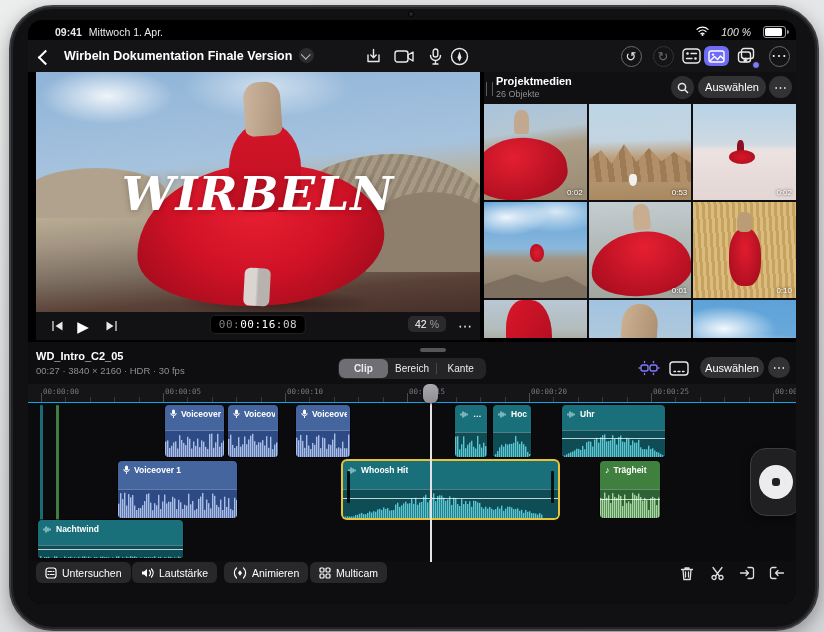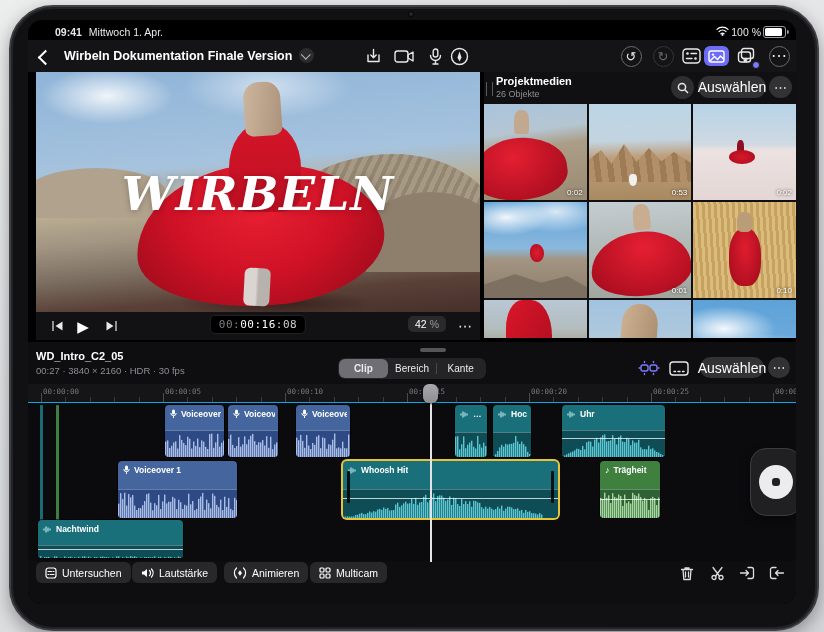--- a/index.html
+++ b/index.html
@@ -7,21 +7,21 @@
   
   #bezel{position:absolute;left:9px;top:5px;width:806px;height:622px;border-radius:44px;
     background:#111113;border:2px solid #404044;box-shadow:0 6px 18px rgba(0,0,0,.35), inset 0 0 0 2px #232326;}
   #camera{position:absolute;left:408px;top:11px;width:6px;height:6px;border-radius:50%;background:#2a2a2e;box-shadow:inset 0 0 1px 1px #000;}
   #screen{position:absolute;left:28px;top:20px;width:768px;height:584px;border-radius:14px;background:#000;overflow:hidden;}
   .abs{position:absolute;}
   
   #statusbar{left:0;top:0;width:100%;height:20px;color:#e9e9eb;font-size:10.5px;}
   #status-left{left:12px;top:6px;display:flex;gap:7px;align-items:center;}
   #status-time{font-weight:700;padding-left:15px;}
-  #status-right{right:10px;top:6px;display:flex;gap:2px;align-items:flex-start;}
+  #status-right{right:10px;top:6px;display:flex;gap:12px;align-items:flex-start;font-style:italic;}
   #battery{width:21px;height:10px;border:1px solid #9b9b9f;border-radius:3px;position:relative;}
   #battery .fill{position:absolute;left:1px;top:1px;bottom:1px;width:17px;background:#fff;border-radius:1.5px;}
   #battery .tip{position:absolute;right:-4px;top:2.5px;width:2px;height:4px;background:#9b9b9f;border-radius:0 2px 2px 0;}
   
   #header{left:0;top:20px;width:100%;height:32px;background:#141416;}
   .chev-left{width:9px;height:9px;border-left:2px solid #fff;border-bottom:2px solid #fff;transform:rotate(45deg);display:inline-block;}
   .chev-down{width:6px;height:6px;border-left:1.5px solid #bcbcc0;border-bottom:1.5px solid #bcbcc0;transform:rotate(-45deg) translateY(-1px);display:inline-block;}
   #back-btn{left:12px;top:9px;}
   #doc-title{left:36px;top:8px;color:#fff;font-size:12.5px;font-weight:700;display:flex;align-items:center;gap:7px;}
   #title-chevron{width:15px;height:15px;border-radius:50%;background:#2c2c2f;display:flex;align-items:center;justify-content:center;}
@@ -54,21 +54,21 @@
   #zoom-box{right:34px;top:4px;background:#2a2a2d;border-radius:5px;padding:2px 7px;font-size:10.5px;color:#fff;}
   #zoom-box .pct{color:#9a9a9f;margin-left:3px;}
   #view-more{right:8px;top:6px;color:#e9e9eb;font-size:14px;}
   
   #mediapanel{left:456px;top:52px;width:312px;height:266px;background:#101012;overflow:hidden;}
   #mp-handle{left:2px;top:10px;width:5px;height:14px;border-left:1.5px solid #5a5a5f;border-right:1.5px solid #5a5a5f;}
   #mp-title{left:12px;top:3px;color:#fff;font-size:11px;font-weight:700;}
   #mp-sub{left:12px;top:17px;color:#8e8e93;font-size:9px;}
   #mp-search{right:102px;top:4px;width:23px;height:23px;border-radius:50%;background:#2e2e31;display:flex;align-items:center;justify-content:center;}
   #mp-search svg{stroke:#e9e9eb;fill:none;stroke-width:1.5;}
-  .pill{background:#323235;border-radius:11px;color:#fff;font-size:14px;display:flex;align-items:center;justify-content:center;}
+  .pill{background:#323235;border-radius:11px;color:#fff;font-size:11px;display:flex;align-items:center;justify-content:center;}
   #mp-select{right:30px;top:4px;width:68px;height:22px;}
   #mp-more{right:4px;top:4px;width:23px;height:22px;font-size:13px;}
   #mp-grid{left:0;top:32px;width:312px;display:grid;grid-template-columns:repeat(3,1fr);grid-auto-rows:96px;gap:2px;}
   .th{position:relative;overflow:hidden;background:#333;}
   .th .dur{position:absolute;right:4px;bottom:3px;color:#fff;font-size:8px;text-shadow:0 0 3px rgba(0,0,0,.9);}
   .th::before,.th::after{content:"";position:absolute;}
   .th1{background:linear-gradient(172deg,#a9c4dd 0%,#b5c6d2 30%,#ab9d86 46%,#998a74 100%);}
   .th1::before{left:-12px;top:34px;width:95px;height:62px;background:radial-gradient(ellipse at 45% 30%,#e41f31,#a80d1f 85%);border-radius:50% 55% 45% 55%/60% 55% 40% 45%;transform:rotate(-8deg);}
   .th1::after{left:30px;top:6px;width:15px;height:24px;background:#c2a88f;border-radius:40% 40% 20% 20%;}
   .th2{background:linear-gradient(178deg,#bcd5e6 0%,#c3d4e0 38%,#bd9f7d 55%,#a8885f 100%);}

